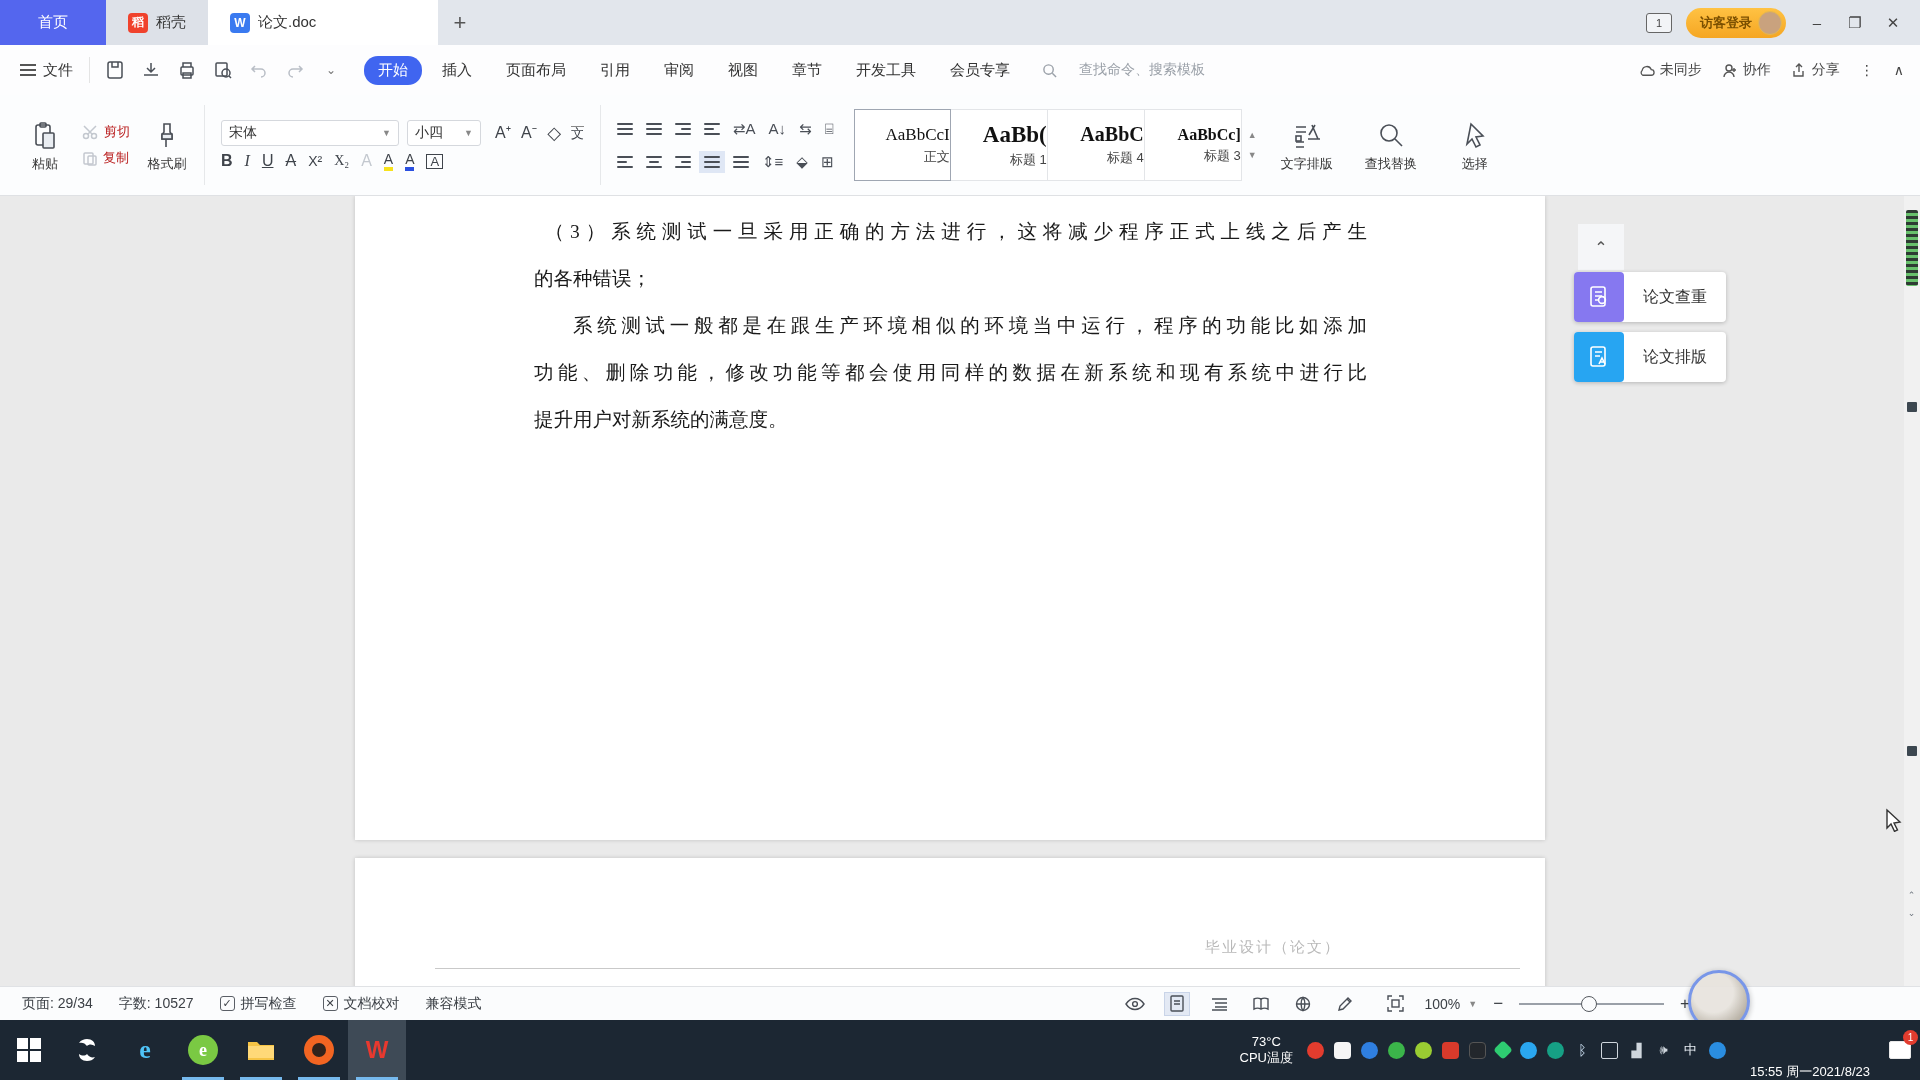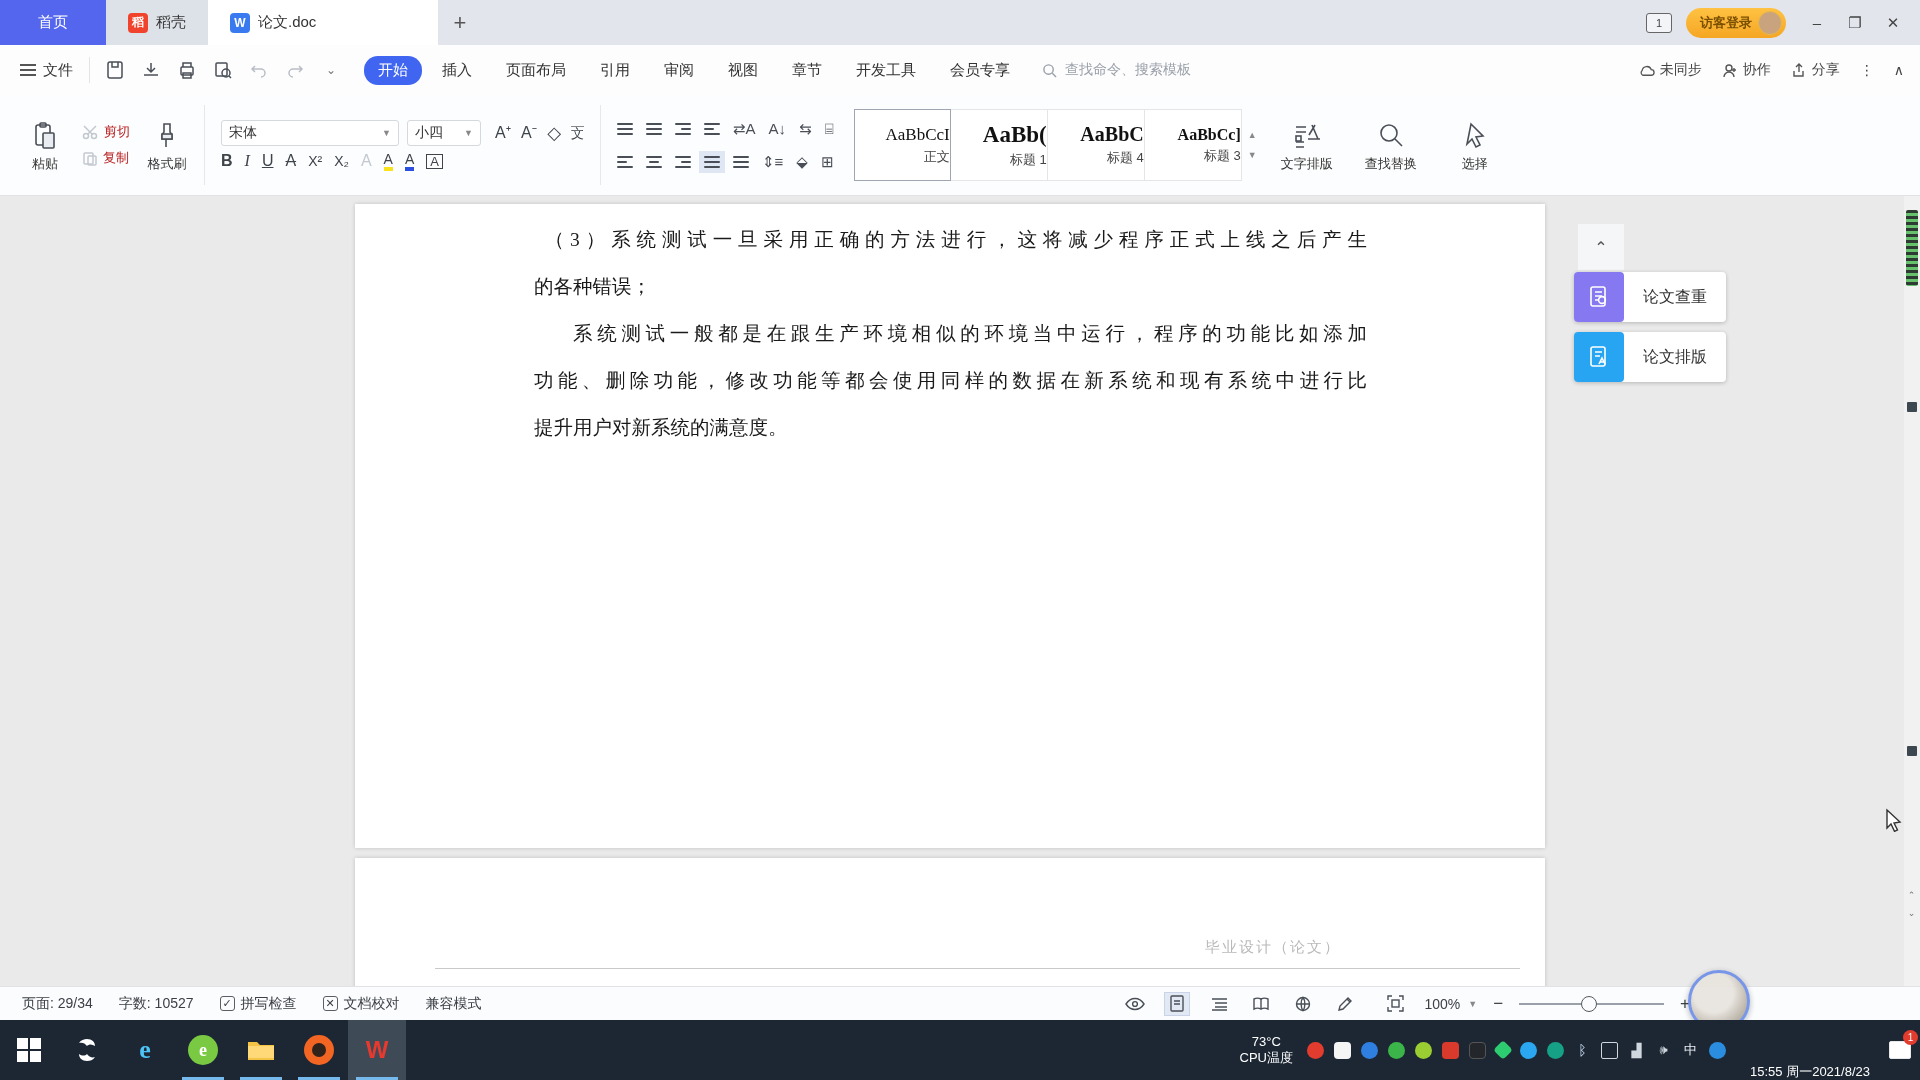--- a/index.html
+++ b/index.html
@@ -28,21 +28,21 @@
   .file-menu { display:flex; align-items:center; gap:7px; padding:0 16px 0 20px; border-right:1px solid #e4e4e4; height:26px; }
   .hamburger { width:16px; height:12px; border-top:2px solid #555; border-bottom:2px solid #555; position:relative; }
   .hamburger:before { content:""; position:absolute; left:0; top:3px; width:16px; height:2px; background:#555; }
   .quick-icons { display:flex; align-items:center; gap:14px; padding:0 14px; color:#555; }
   .qi { width:22px; height:22px; display:flex; align-items:center; justify-content:center; }
   .qi svg { stroke:#4a4f57; fill:none; stroke-width:1.5; }
   .qi.disabled svg { stroke:#b9bec6; }
   .menu-items { display:flex; align-items:center; gap:6px; margin-left:8px; }
   .menu-item { padding:5px 14px; border-radius:14px; white-space:nowrap; }
   .menu-item.active { background:#4065f0; color:#fff; }
-  .cmd-search { display:flex; align-items:center; gap:8px; color:#9aa0a8; font-size:14px; margin-left:18px; white-space:nowrap; }
+  .cmd-search { display:flex; align-items:center; gap:22px; color:#9aa0a8; font-size:14px; margin-left:18px; white-space:nowrap; }
   .menu-right { margin-left:auto; display:flex; align-items:center; gap:20px; padding-right:16px; font-size:14px; color:#444; white-space:nowrap; }
   .menu-right .mr { display:flex; align-items:center; gap:5px; }
 
   
   .ribbon { position:absolute; left:0; top:95px; width:1920px; height:101px; background:#fcfdfe; border-bottom:1px solid #dfe1e4; display:flex; align-items:stretch; }
   .rgroup { display:flex; align-items:center; }
   .bigbtn { width:62px; display:flex; flex-direction:column; align-items:center; justify-content:center; gap:4px; font-size:13px; color:#333; padding-top:4px; }
   .bigbtn svg { stroke:#4a4f57; fill:none; stroke-width:1.6; }
   .smallstack { display:flex; flex-direction:column; justify-content:center; gap:8px; padding:0 6px; }
   .smallbtn { display:flex; align-items:center; gap:5px; font-size:13px; color:#b91c1c; }
@@ -75,21 +75,21 @@
   .stylepreview { font-family:"Liberation Serif", serif; color:#111; white-space:nowrap; }
   .stylelabel { font-size:13px; color:#444; }
   .gallery-arrows { display:flex; flex-direction:column; justify-content:center; gap:10px; padding:0 6px; color:#888; font-size:9px; }
 
   .ribbon-right { display:flex; align-items:center; margin-left:2px; }
   .ribbon-right .bigbtn { width:84px; }
 
   
   .workspace { position:absolute; left:0; top:196px; width:1920px; height:790px; background:#eaeaea; overflow:hidden; }
   .page { position:absolute; left:355px; width:1190px; background:#fff; box-shadow:0 0 4px rgba(0,0,0,.18); }
-  .page1 { top:8px; height:644px; }
+  .page1 { top:0; height:644px; }
   .page2 { top:662px; height:324px; }
   .doc-text { position:absolute; left:179px; top:12px; width:833px; font-family:"Liberation Serif", serif; font-size:19.5px; color:#1a1a1a; line-height:47px; }
   .dline { width:100%; }
   .dline.just { text-align:justify; text-align-last:justify; }
   .dline.ind1 { text-indent:0.55em; }
   .dline.ind2 { text-indent:2em; }
   .ghost-header { position:absolute; left:850px; top:80px; font-size:15px; color:#b9b9b9; font-family:"Liberation Serif",serif; letter-spacing:2px; }
   .header-rule { position:absolute; left:80px; top:110px; width:1085px; height:1px; background:#c9c9c9; }
 
   
@@ -313,21 +313,21 @@
           <span class="fbtn" style="transform:rotate(0deg);font-size:18px;">◇</span>
           <span class="fbtn" style="font-size:13px;border-top:1px solid #888;">文</span>
         </div>
       </div>
       <div class="fmtrow">
         <span class="fbtn b">B</span>
         <span class="fbtn i">I</span>
         <span class="fbtn u">U</span>
         <span class="fbtn strike">A</span>
         <span class="fbtn" style="font-size:14px;">X²</span>
-        <span class="fbtn" style="font-size:14px;">X₂</span>
+        <span class="fbtn" style="font-size:14px;font-family:Liberation Serif, serif;">X₂</span>
         <span class="fbtn disabled">A</span>
         <span class="fbtn hl" style="font-size:14px;">A</span>
         <span class="fbtn fc" style="font-size:14px;">A</span>
         <span class="fbtn box">A</span>
       </div>
     </div>
 
     <div class="sep"></div>
 
     <div class="fontcol">

